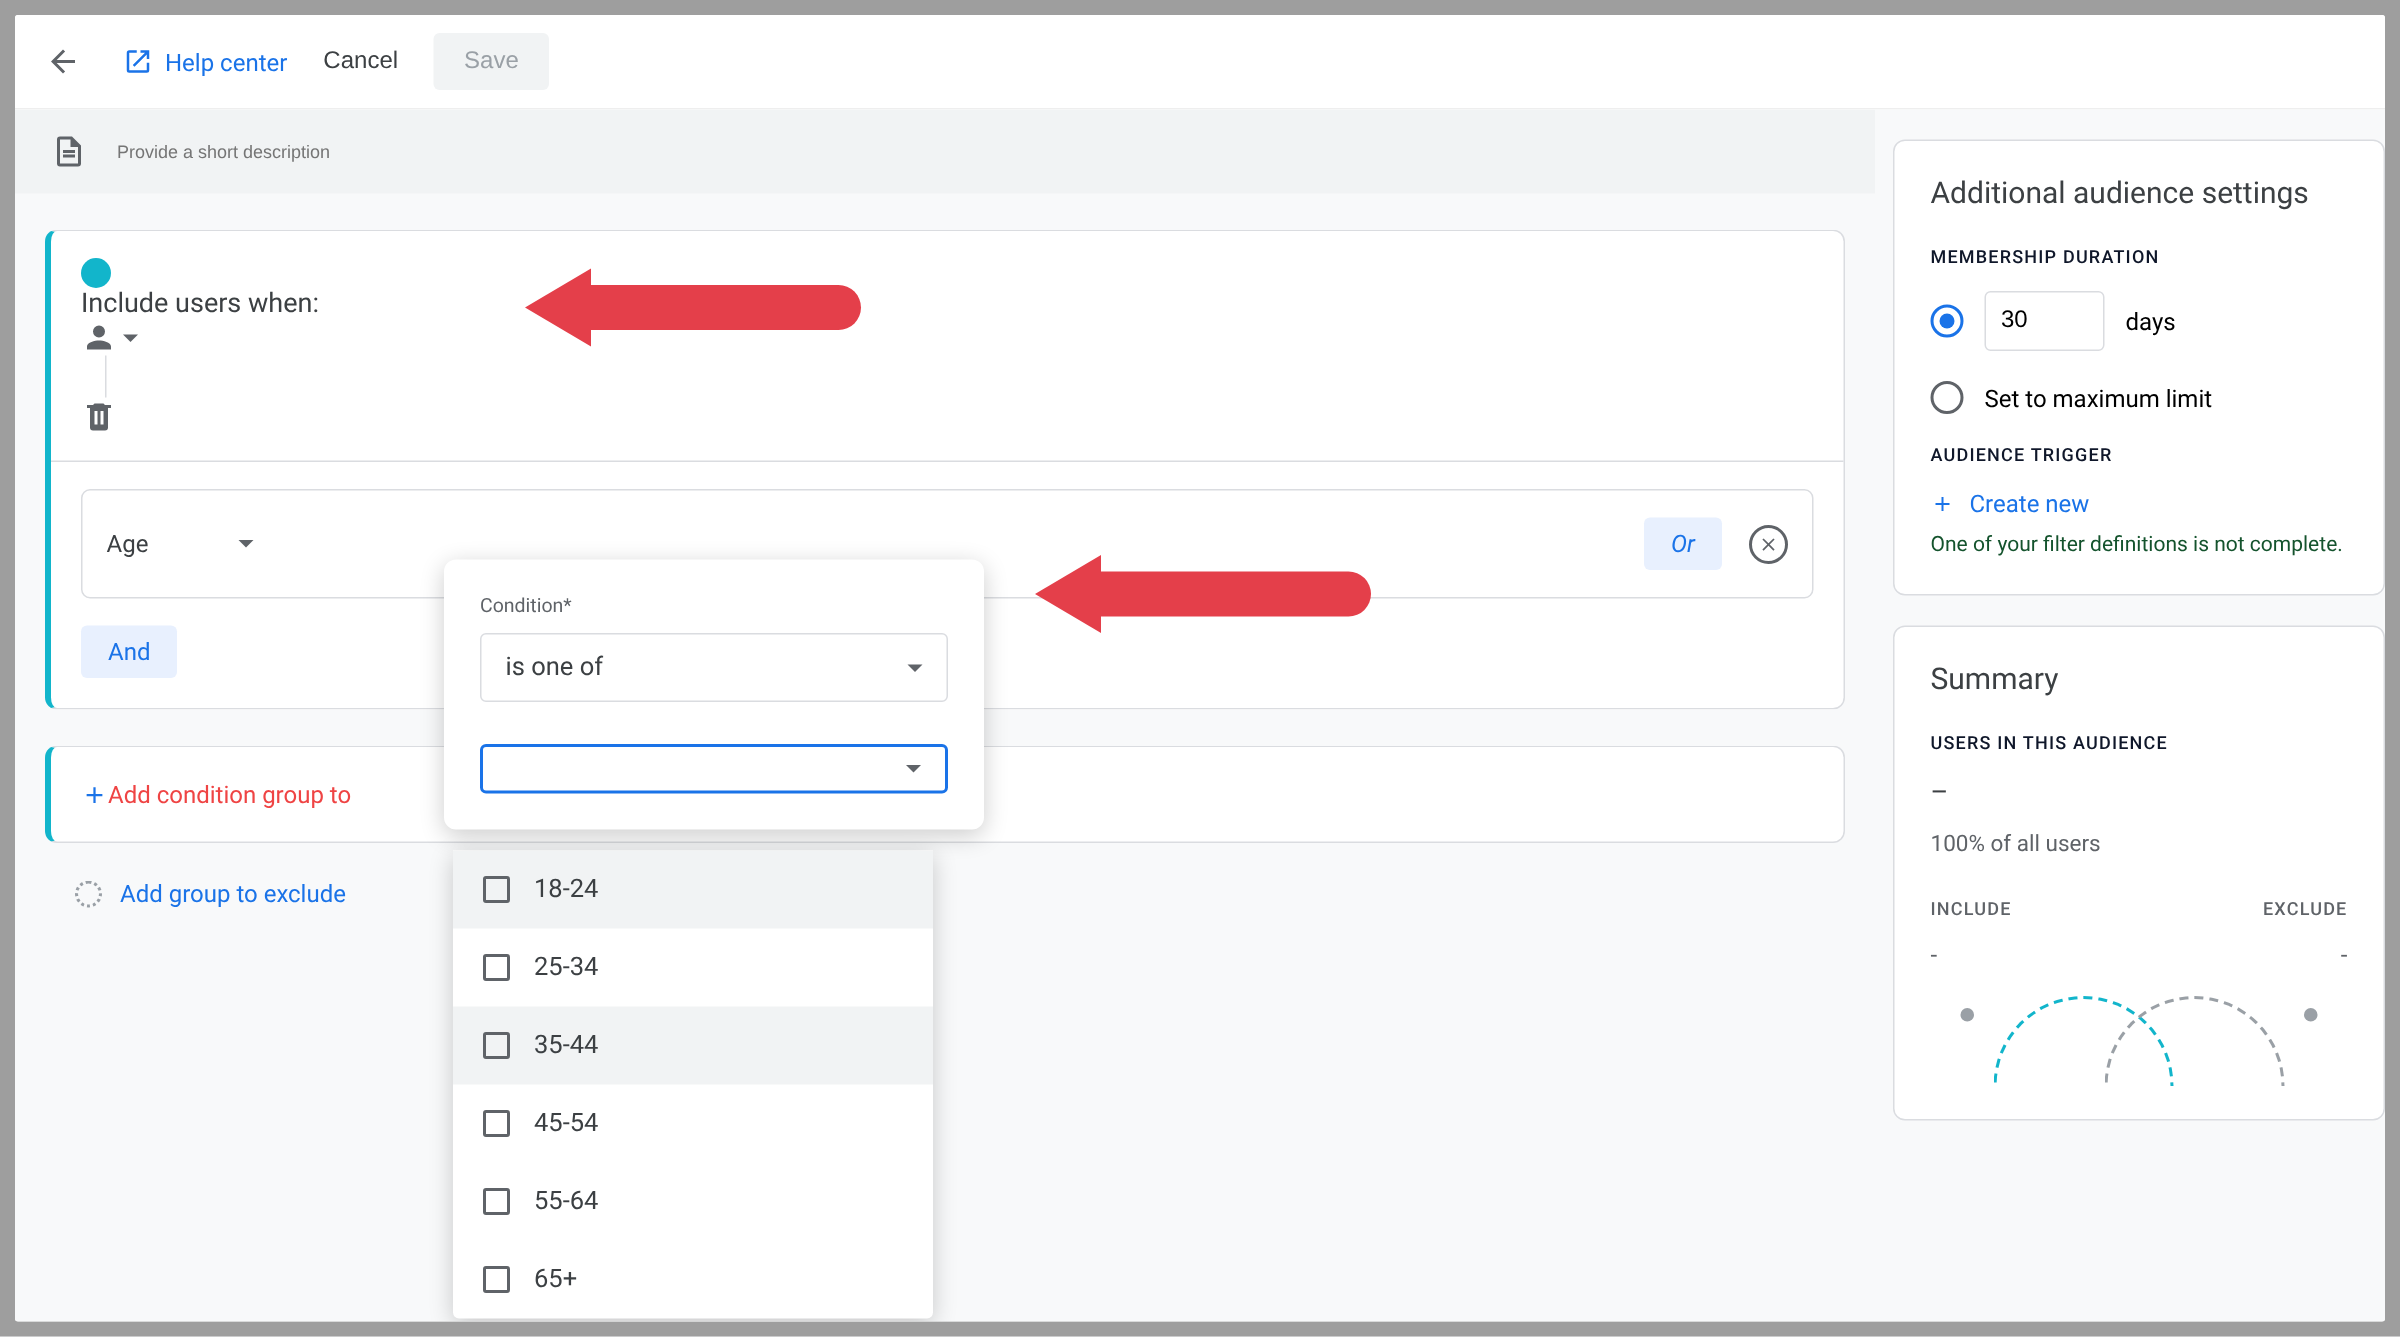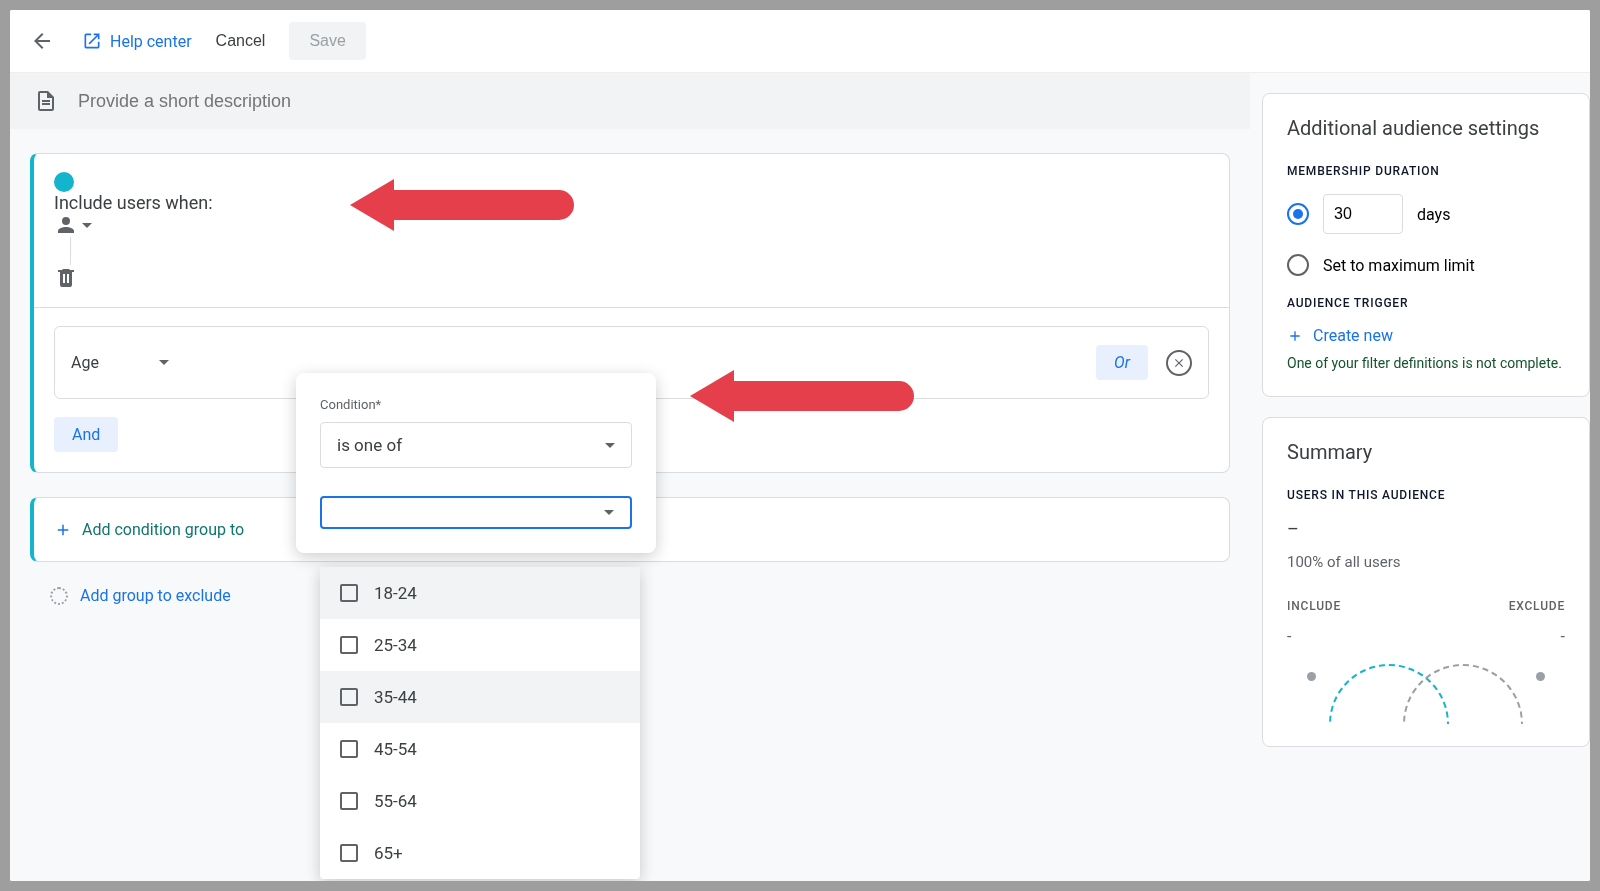--- a/index.html
+++ b/index.html
@@ -92,21 +92,21 @@
     gap: 20px;
   }
   .desc-icon {
     width: 24px;
     height: 24px;
     color: #5f6368;
   }
   .desc-input {
     border: none;
     background: transparent;
-    font-size: 18px;
+    font-size: 12px;
     color: #4d7c0f;
     width: 400px;
     outline: none;
   }
   .condition-card {
     margin: 24px 20px;
     background: white;
     border: 1px solid #dadce0;
     border-radius: 8px;
     border-left: 4px solid #12b5cb;
@@ -215,22 +215,21 @@
     margin: 0 20px 24px 20px;
     background: white;
     border: 1px solid #dadce0;
     border-radius: 8px;
     border-left: 4px solid #12b5cb;
     padding: 22px 20px;
   }
   .add-link {
     display: flex;
     align-items: center;
-    gap: 10px;
-    color: #0f766e;
+    color: #ef4444;
     font-size: 16px;
     cursor: pointer;
   }
   .exclude-link {
     display: flex;
     align-items: center;
     gap: 12px;
     color: #1a73e8;
     font-size: 16px;
     cursor: pointer;
@@ -276,21 +275,21 @@
   .select-caret {
     width: 0;
     height: 0;
     border-left: 5px solid transparent;
     border-right: 5px solid transparent;
     border-top: 5px solid #5f6368;
   }
   .dropdown {
     position: absolute;
     top: 494px;
-    left: 310px;
+    left: 292px;
     width: 320px;
     background: white;
     border-radius: 0 0 4px 4px;
     box-shadow: 0 4px 16px rgba(0,0,0,0.2);
     max-height: 340px;
     overflow-y: auto;
   }
   .dropdown::-webkit-scrollbar { width: 12px; }
   .dropdown::-webkit-scrollbar-thumb { background: #dadce0; border-radius: 6px; }
   .opt {

